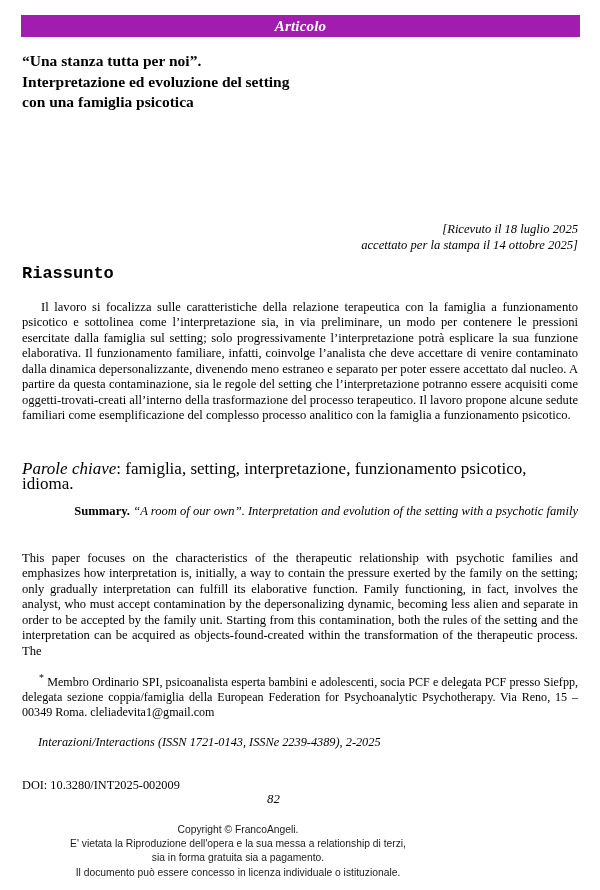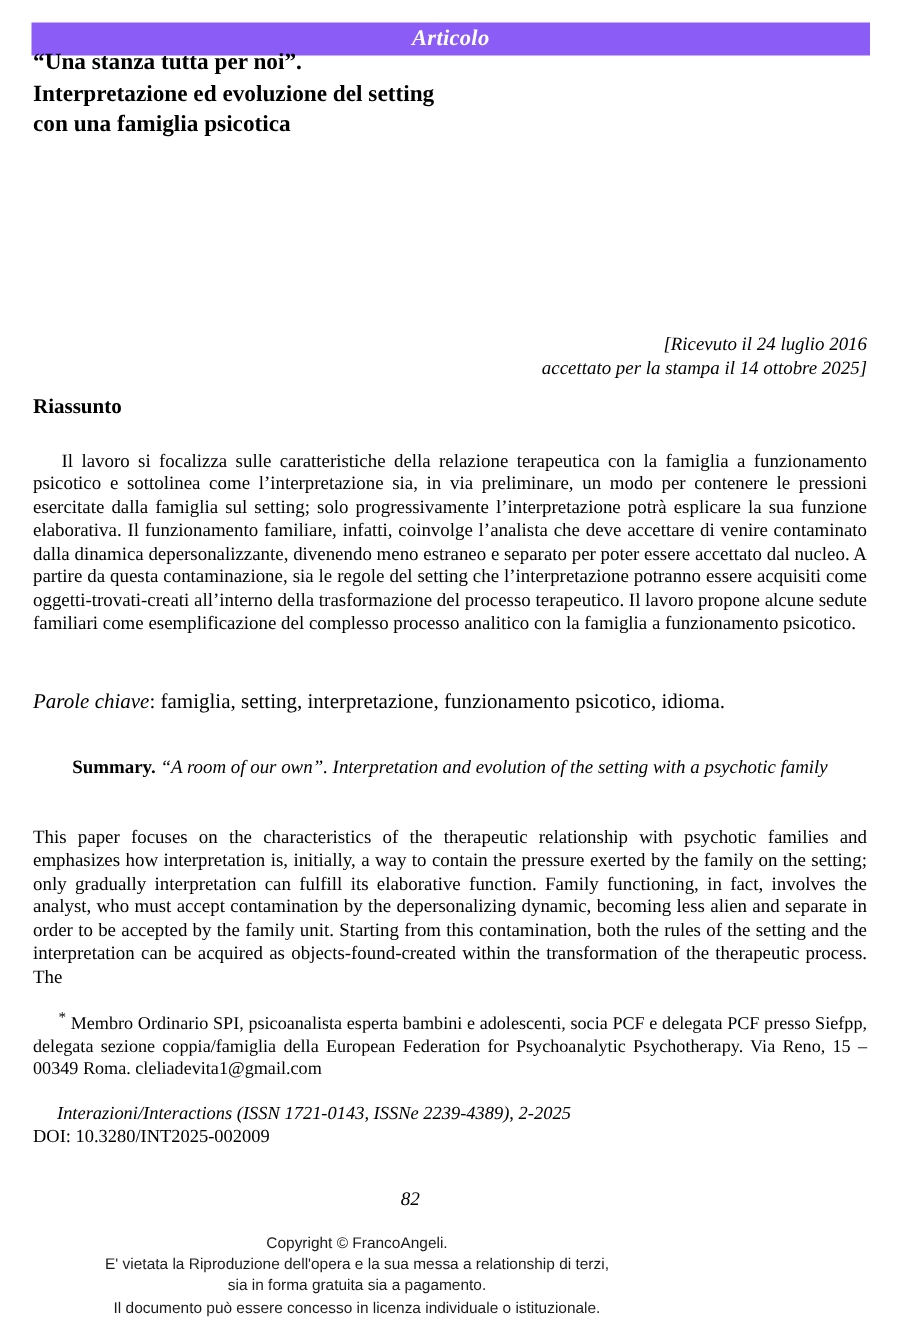--- a/index.html
+++ b/index.html
@@ -23,39 +23,39 @@
     box-sizing: border-box;
   }
 
   
   .article-bar {
     position: absolute;
     left: 21px;
     top: 15px;
     width: 559px;
     height: 22px;
-    background: #8b5cf6;
+    background: #a21caf;
     display: flex;
     align-items: center;
     justify-content: center;
   }
   .article-bar-label {
     color: #ffffff;
     font-family: "Liberation Serif", "DejaVu Serif", serif;
     font-style: italic;
     font-weight: bold;
     font-size: 15px;
     letter-spacing: 0.2px;
   }
 
   
   .title-block {
     position: absolute;
     left: 22px;
-    top: 32px;
+    top: 51px;
     width: 500px;
   }
   .doc-title {
     font-weight: bold;
     font-size: 15.5px;
     line-height: 20.5px;
     margin: 0;
     white-space: pre-line;
   }
   .doc-author {
@@ -80,21 +80,22 @@
     font-style: italic;
     font-size: 12.6px;
     line-height: 15.5px;
   }
 
   
   .section-head {
     position: absolute;
     left: 22px;
     font-weight: bold;
-    font-size: 14px;
+    font-size: 17px;
+    font-family: Liberation Mono, monospace;
   }
   #riassunto-head { top: 264px; }
 
   .body-text {
     position: absolute;
     left: 22px;
     width: 556px;
     font-size: 12.6px;
     line-height: 15.45px;
     text-align: justify;
@@ -102,33 +103,33 @@
     hyphens: manual;
   }
   #abstract-it { top: 300px; }
   #abstract-it .indent { text-indent: 19px; display: block; }
 
   .keywords {
     position: absolute;
     left: 22px;
     top: 461px;
     width: 556px;
-    font-size: 14px;
+    font-size: 17px;
     line-height: 15.45px;
   }
   .keywords .kw-label { font-style: italic; }
 
   .summary-head {
     position: absolute;
     left: 22px;
     top: 504px;
     width: 556px;
     font-size: 12.6px;
     line-height: 15.45px;
-    text-align: center;
+    text-align: right;
   }
   .summary-head .lbl { font-weight: bold; }
   .summary-head .ttl { font-style: italic; }
 
   #abstract-en { top: 551px; }
 
   
   .footnote {
     position: absolute;
     left: 22px;
@@ -148,21 +149,21 @@
   
   .journal-info {
     position: absolute;
     left: 22px;
     top: 735px;
     width: 556px;
     font-size: 12.3px;
     line-height: 15.4px;
   }
   .journal-info .jline { font-style: italic; margin-left: 16px; }
-  .journal-info .doiline { font-style: normal; }
+  .journal-info .doiline { font-style: normal; margin-top: 28px; }
 
   
   .page-number {
     position: absolute;
     left: 0;
     top: 792px;
     width: 547px;
     text-align: center;
     font-style: italic;
     font-size: 12.8px;
@@ -191,21 +192,21 @@
     <span class="article-bar-label">Articolo</span>
   </div>
 
   <div class="title-block">
     <h1 class="doc-title">“Una stanza tutta per noi”.
 Interpretazione ed evoluzione del setting
 con una famiglia psicotica</h1>
   </div>
 
   <div class="received-block">
-    <div>[Ricevuto il 24 luglio 2016</div>
+    <div>[Ricevuto il 18 luglio 2025</div>
     <div>accettato per la stampa il 14 ottobre 2025]</div>
   </div>
 
   <div class="section-head" id="riassunto-head">Riassunto</div>
 
   <div class="body-text" id="abstract-it">
     <span class="indent">Il lavoro si focalizza sulle caratteristiche della relazione terapeutica con la famiglia a funzionamento psicotico e sottolinea come l’interpretazione sia, in via preliminare, un modo per contenere le pressioni esercitate dalla famiglia sul setting; solo progressivamente l’interpretazione potrà esplicare la sua funzione elaborativa. Il funzionamento familiare, infatti, coinvolge l’analista che deve accettare di venire contaminato dalla dinamica depersonalizzante, divenendo meno estraneo e separato per poter essere accettato dal nucleo. A partire da questa contaminazione, sia le regole del setting che l’interpretazione potranno essere acquisiti come oggetti-trovati-creati all’interno della trasformazione del processo terapeutico. Il lavoro propone alcune sedute familiari come esemplificazione del complesso processo analitico con la famiglia a funzionamento psicotico.</span>
   </div>
 
   <div class="keywords"><span class="kw-label">Parole chiave</span><span>: </span><span>famiglia, setting, interpretazione, funzionamento psicotico, idioma.</span></div>

